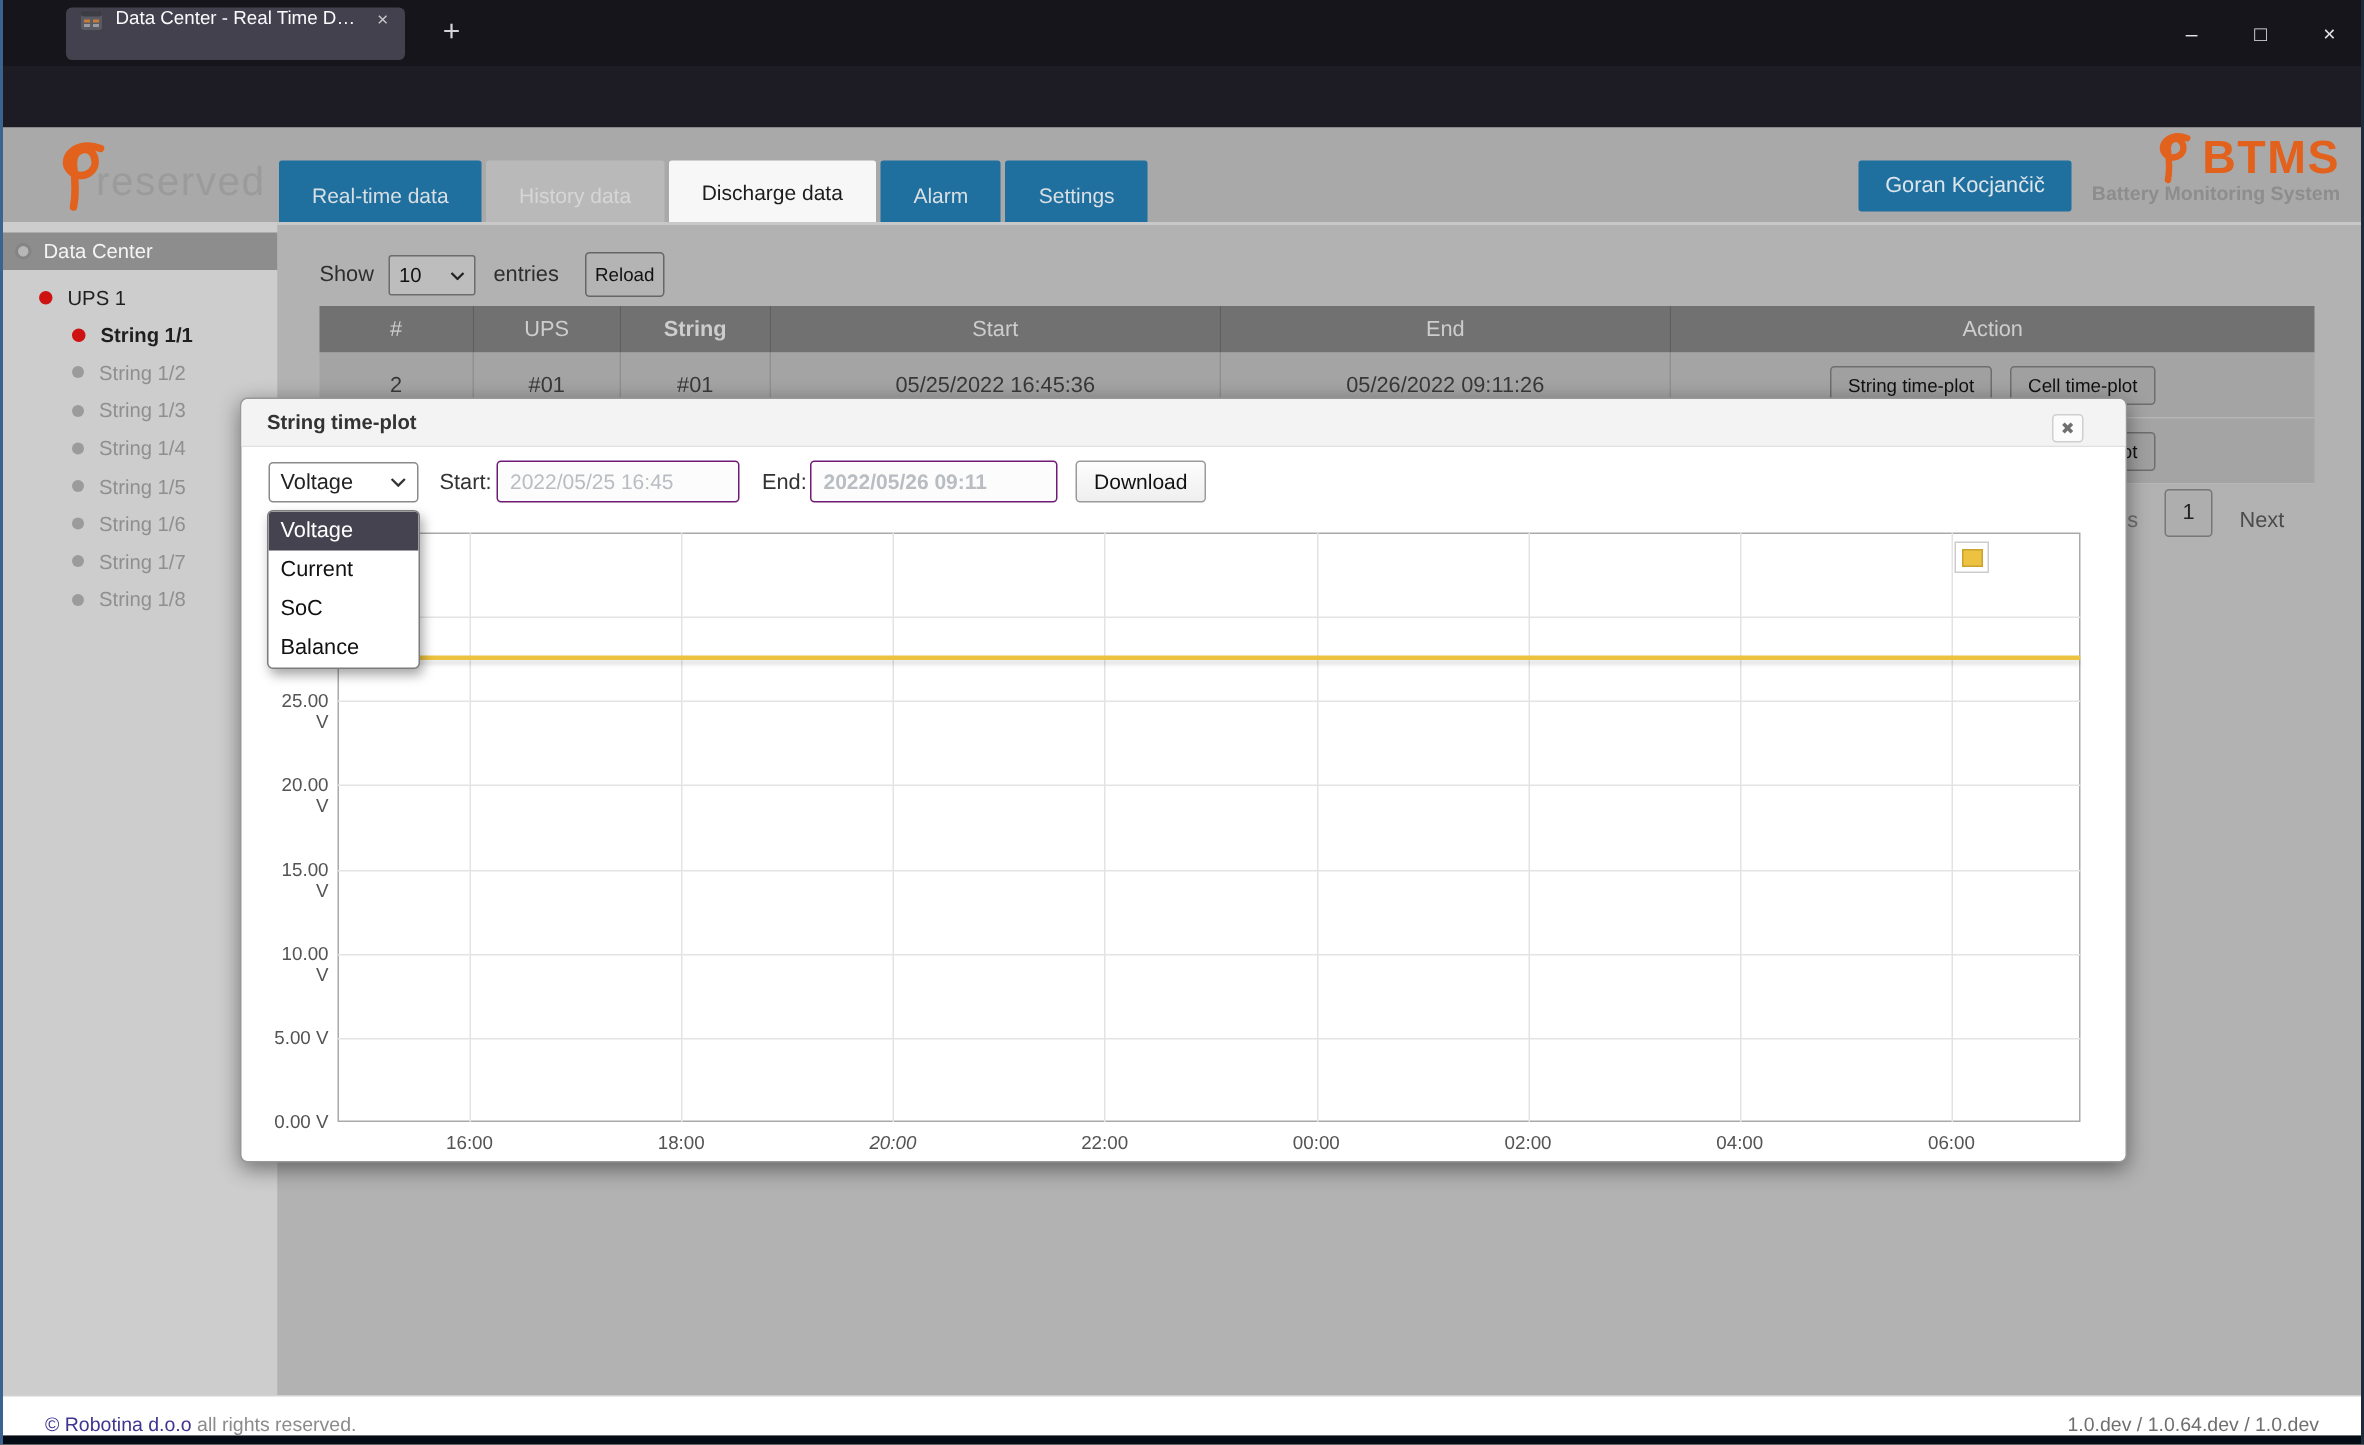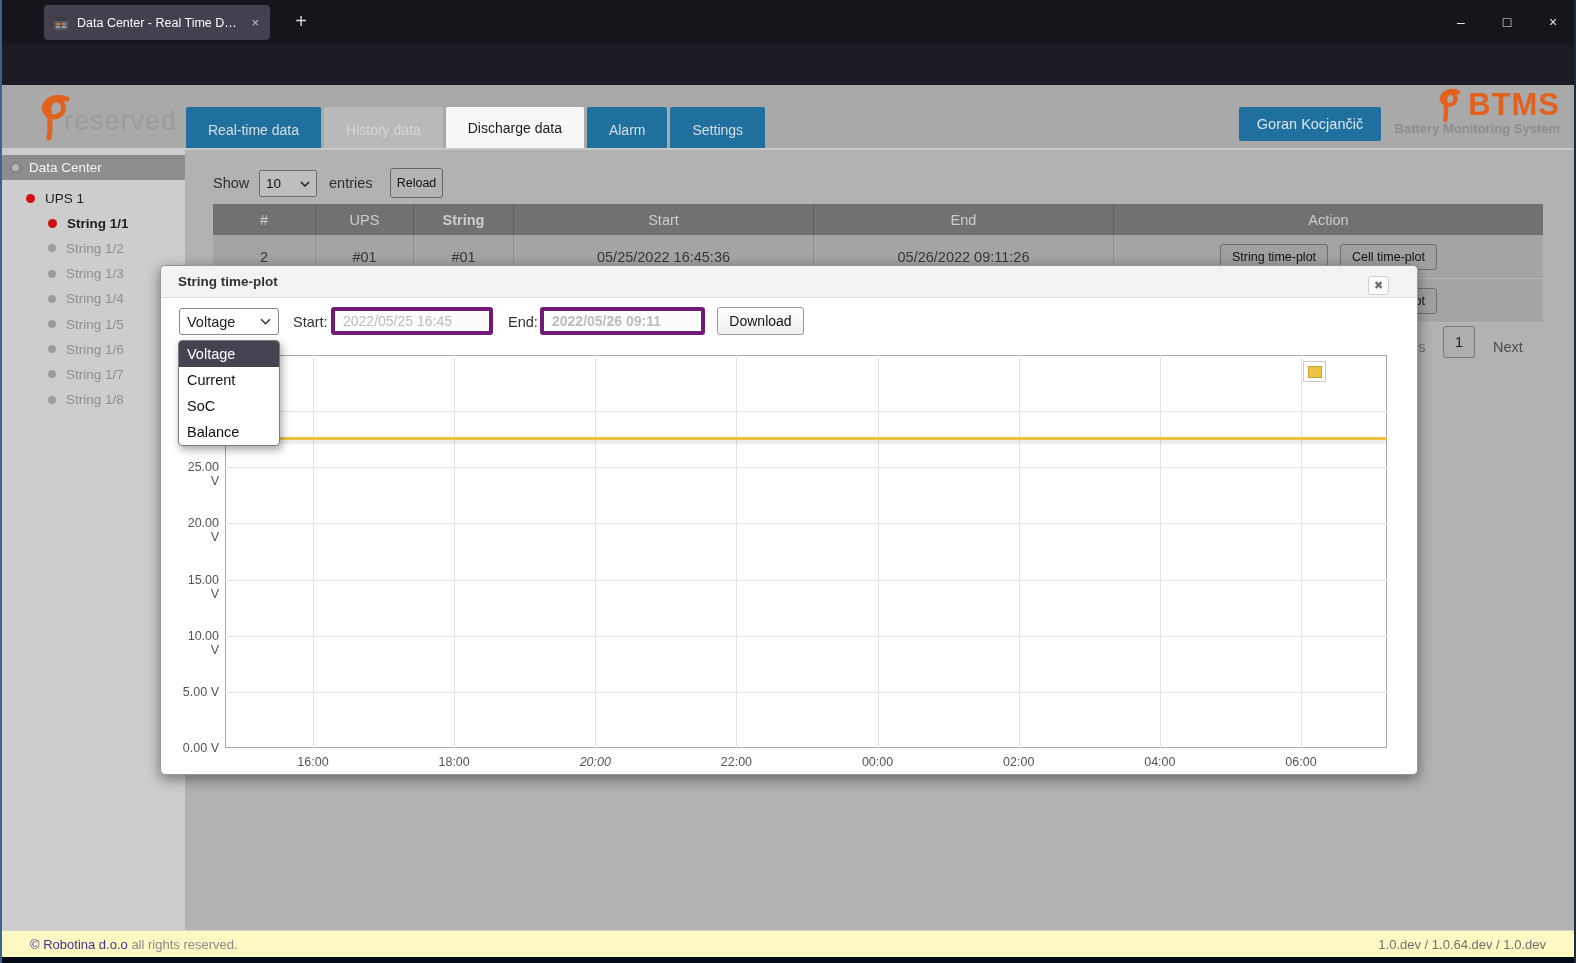--- a/index.html
+++ b/index.html
@@ -4,21 +4,21 @@
 <style>
   *{box-sizing:border-box;margin:0;padding:0}
   html,body{width:1576px;height:963px;overflow:hidden}
   body{font-family:"Liberation Sans","DejaVu Sans",sans-serif;background:#000;}
   .screen{position:relative;width:1576px;height:963px;background:#b2b2b2;overflow:hidden;
           border-left:2px solid #3a648f;border-right:2px solid #1d2b3a}
 
   
   .tabstrip{position:absolute;top:0;left:0;right:0;height:44px;background:#16151c}
   .btab{position:absolute;left:42px;top:5px;width:226px;height:35px;background:#42414d;border-radius:4px;
-        display:flex;align-items:center;gap:8px;padding:0 9px;color:#fbfbfe;font-size:12.5px}
+        display:flex;align-items:flex-start;gap:8px;padding:0 9px;color:#fbfbfe;font-size:12.5px}
   .btab .ttl{flex:1;white-space:nowrap;overflow:hidden;text-overflow:ellipsis}
   .btab .tclose{color:#c6c6cc;font-size:13px;padding:0 2px;cursor:default}
   .newtab{position:absolute;left:286px;top:8px;width:26px;height:26px;color:#d3d3d8;font-size:20px;
           display:flex;align-items:center;justify-content:center}
   .winctl{position:absolute;right:14px;top:0;height:44px;display:flex;align-items:center;gap:32px;
           color:#e4e4e8;font-size:14px}
   .winctl span{width:14px;text-align:center}
   .navbar{position:absolute;top:44px;left:0;right:0;height:41px;background:#1d1c24}
   .navbtn{position:absolute;top:49px;width:30px;height:30px;display:flex;align-items:center;justify-content:center;
           color:#e2e2e8;font-size:17px}
@@ -74,41 +74,41 @@
       justify-content:center;gap:12px;border-left:1px solid #909090;border-bottom:1px solid #b7b7b7}
   .td:first-child{border-left:none}
   .actbtn{background:#a0a0a0;border:1px solid #6e6e6e;border-radius:3px;font-size:12.5px;color:#111;
           padding:5px 11px;white-space:nowrap}
   .pagprev{position:absolute;left:1367px;top:252px;font-size:14.5px;color:#6f6f6f}
   .pagnum{position:absolute;left:1441px;top:239px;width:32px;height:32px;background:#aeaeae;border:1px solid #777;
           border-radius:3px;font-size:14.5px;color:#222;display:flex;align-items:center;justify-content:center}
   .pagnext{position:absolute;left:1491px;top:252px;font-size:14.5px;color:#4c4c4c}
 
   
-  .appfooter{position:absolute;left:0;right:0;top:845px;height:27px;background:#fef9c3;border-top:1px solid #d2d2d2;
-             font-size:13px;display:flex;align-items:center}
+  .appfooter{position:absolute;left:0;right:0;top:845px;height:27px;background:#ffffff;border-top:1px solid #d2d2d2;
+             font-size:13px;display:flex;align-items:flex-end}
   .cpy{margin-left:28px}
   .cpy .lnk{color:#3f3591}
   .cpy .rest{color:#8b8b8b}
   .ver{margin-left:auto;margin-right:28px;color:#6f6f6f}
   .bottombar{position:absolute;left:0;right:0;top:872px;height:6px;background:#050b14}
 
   
   .modal{position:absolute;left:158px;top:180px;width:1258px;height:510px;background:#fff;border:1px solid #979797;
          border-radius:5px;box-shadow:0 4px 14px rgba(0,0,0,.45);z-index:10}
   .mhead{position:absolute;left:0;top:0;right:0;height:32px;background:#f3f3f3;border-bottom:1px solid #e0e0e0;
          border-radius:5px 5px 0 0;display:flex;align-items:center}
   .mtitle{margin-left:17px;font-size:13.5px;font-weight:bold;color:#333}
   .mclose{position:absolute;right:28px;top:10px;width:21px;height:19px;background:#fbfbfb;border:1px solid #cfcfcf;
           border-radius:3px;font-size:11px;color:#6f6f6f;display:flex;align-items:center;justify-content:center;font-weight:bold}
   .mselect{position:absolute;left:18px;top:42px;width:100px;height:27px;background:#fff;border:1px solid #8a8a8a;
            border-radius:3px;display:flex;align-items:center;justify-content:space-between;padding:0 7px;
            font-size:14.5px;color:#222}
   .mlabel{position:absolute;top:48px;font-size:14.5px;color:#333}
-  .dt-input{position:absolute;top:41px;height:28px;background:#fcfcfc;border:4px solid #701a75;border-radius:3px;
+  .dt-input{position:absolute;top:41px;height:28px;background:#fcfcfc;border:1px solid #701a75;border-radius:3px;
             font-size:14px;color:#b9bdc1;padding:0 8px;font-family:"Liberation Sans","DejaVu Sans",sans-serif}
   .dlbtn{position:absolute;left:556px;top:41px;width:87px;height:28px;background:linear-gradient(#fdfdfd,#efefef);
          border:1px solid #9a9a9a;border-radius:3px;font-size:14px;color:#111;display:flex;align-items:center;justify-content:center}
   .ddown{position:absolute;left:17px;top:74px;width:102px;background:#fff;border:1px solid #7c7c7c;border-radius:4px;
          overflow:hidden;box-shadow:2px 4px 8px rgba(0,0,0,.35);z-index:6}
   .dditem{height:26px;display:flex;align-items:center;padding-left:8px;font-size:14.5px;color:#111}
   .dditem.sel{background:#45434f;color:#fff}
 
   
   .chart{position:absolute;left:18px;top:85px;width:1222px;height:422px;background:#fff;z-index:1}

